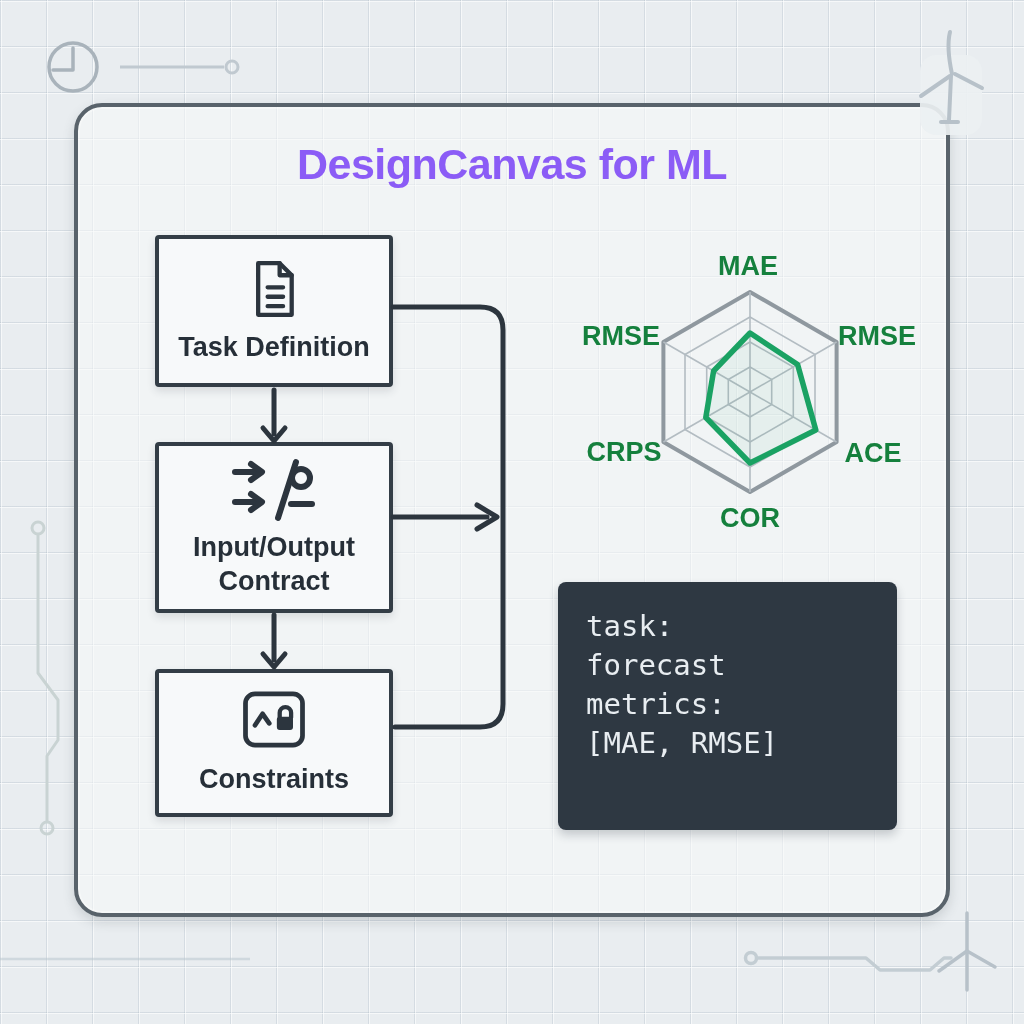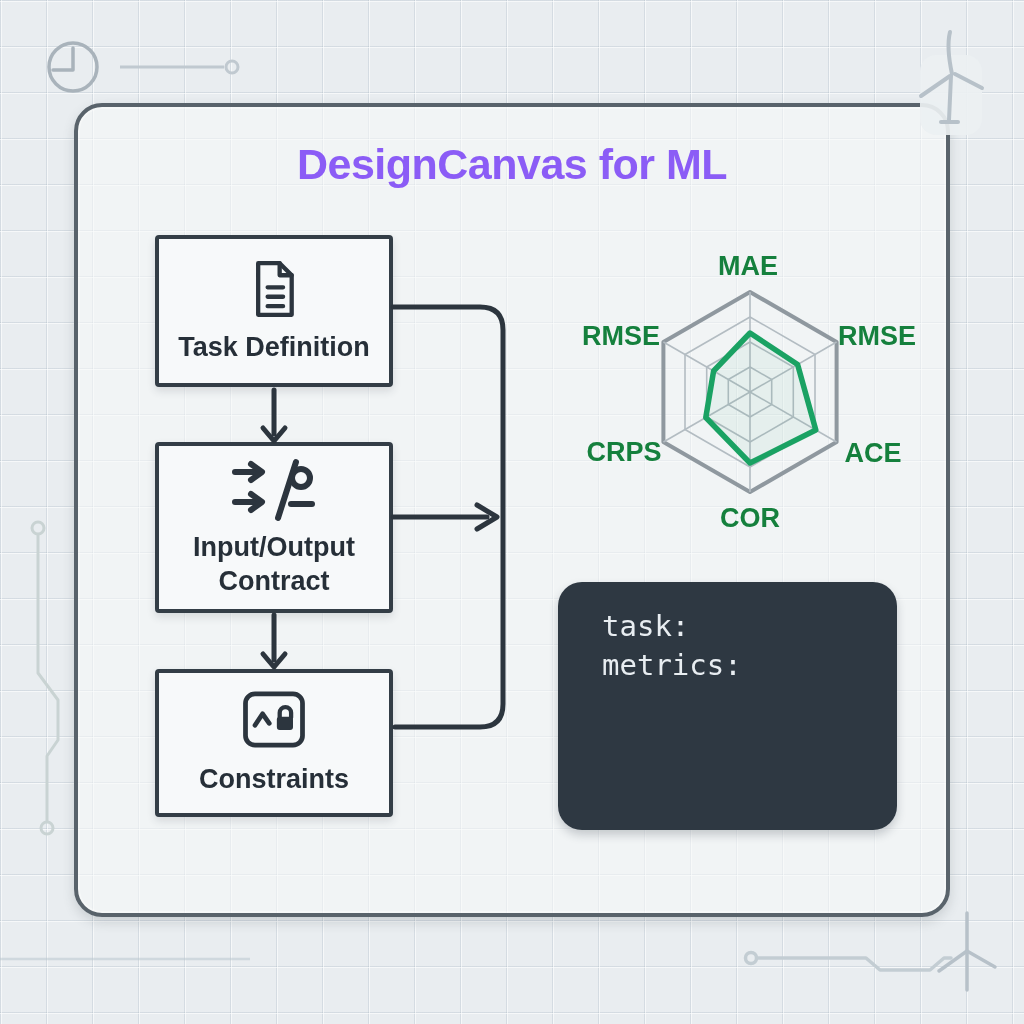--- a/index.html
+++ b/index.html
@@ -38,22 +38,22 @@
   .box-label{
     font-size:27px;font-weight:600;color:#262f38;line-height:34px;text-align:center;
   }
   #radar-svg{left:600px;top:242px;}
   .radar-label{
     transform:translate(-50%,-50%);
     font-size:27px;font-weight:700;color:#15803d;white-space:nowrap;
   }
   #code-block{
     left:558px;top:582px;width:339px;height:248px;box-sizing:border-box;
-    background:#2e3842;border-radius:24px;
-    padding:25px 10px 0 44px;
+    background:#2e3842;border-radius:8px;
+    padding:25px 10px 0 28px;
     box-shadow:0 5px 10px rgba(40,52,62,0.22);
   }
   .code-line{
     display:block;
     font-family:"DejaVu Sans Mono","Liberation Mono",monospace;
     font-size:29px;line-height:39px;color:#e8edf1;white-space:pre;
   }
   svg{display:block;}
   .overlay{pointer-events:none;}
 </style>
@@ -138,21 +138,23 @@
   </svg>
 <div class="abs radar-label" style="left:748px;top:266px">MAE</div>
 <div class="abs radar-label" style="left:877px;top:336px">RMSE</div>
 <div class="abs radar-label" style="left:873px;top:453px">ACE</div>
 <div class="abs radar-label" style="left:750px;top:518px">COR</div>
 <div class="abs radar-label" style="left:624px;top:452px">CRPS</div>
 <div class="abs radar-label" style="left:621px;top:336px">RMSE</div>
 
 <div class="abs" id="code-block">
   <span class="code-line">task:</span>
+  <span class="code-line">forecast</span>
   <span class="code-line">metrics:</span>
+  <span class="code-line">[MAE, RMSE]</span>
 </div>
 
 <svg class="abs overlay" width="1024" height="1024" style="left:0;top:0">
   <g stroke="#a9b3bb" stroke-width="3.5" fill="none" stroke-linecap="round" stroke-linejoin="round">
     <circle cx="73" cy="67" r="24"></circle>
     <path d="M73 48 V70 H53"></path>
   </g>
   <g stroke="#c0c9d0" stroke-width="3" fill="none">
     <path d="M120 67 H224"></path>
     <circle cx="232" cy="67" r="6"></circle>

